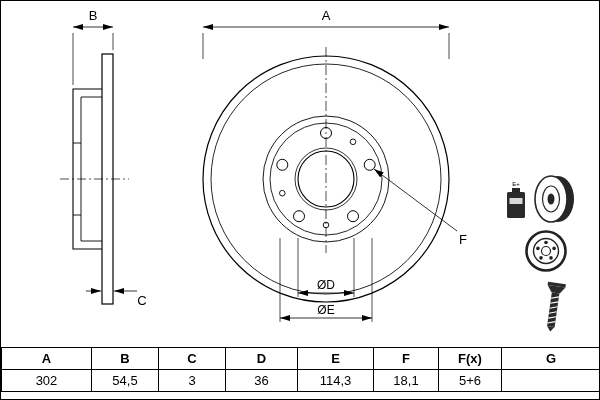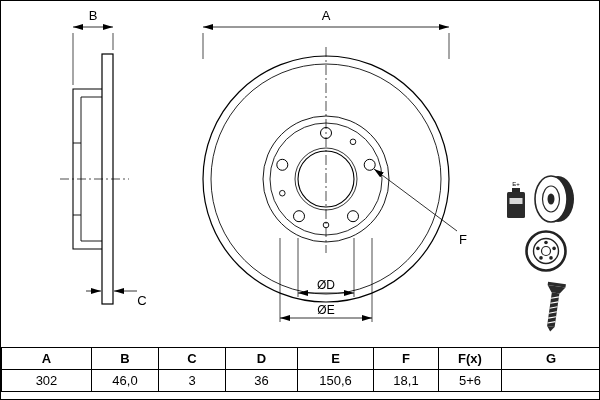--- a/index.html
+++ b/index.html
@@ -175,24 +175,24 @@
       <th>B</th>
       <th>C</th>
       <th>D</th>
       <th>E</th>
       <th>F</th>
       <th>F(x)</th>
       <th>G</th>
     </tr>
     <tr>
       <td>302</td>
-      <td>46,0</td>
+      <td>54,5</td>
       <td>3</td>
       <td>36</td>
-      <td>150,6</td>
+      <td>114,3</td>
       <td>18,1</td>
       <td>5+6</td>
       <td></td>
     </tr>
   </tbody>
     </table>
 
 </div>
 
 </body></html>

